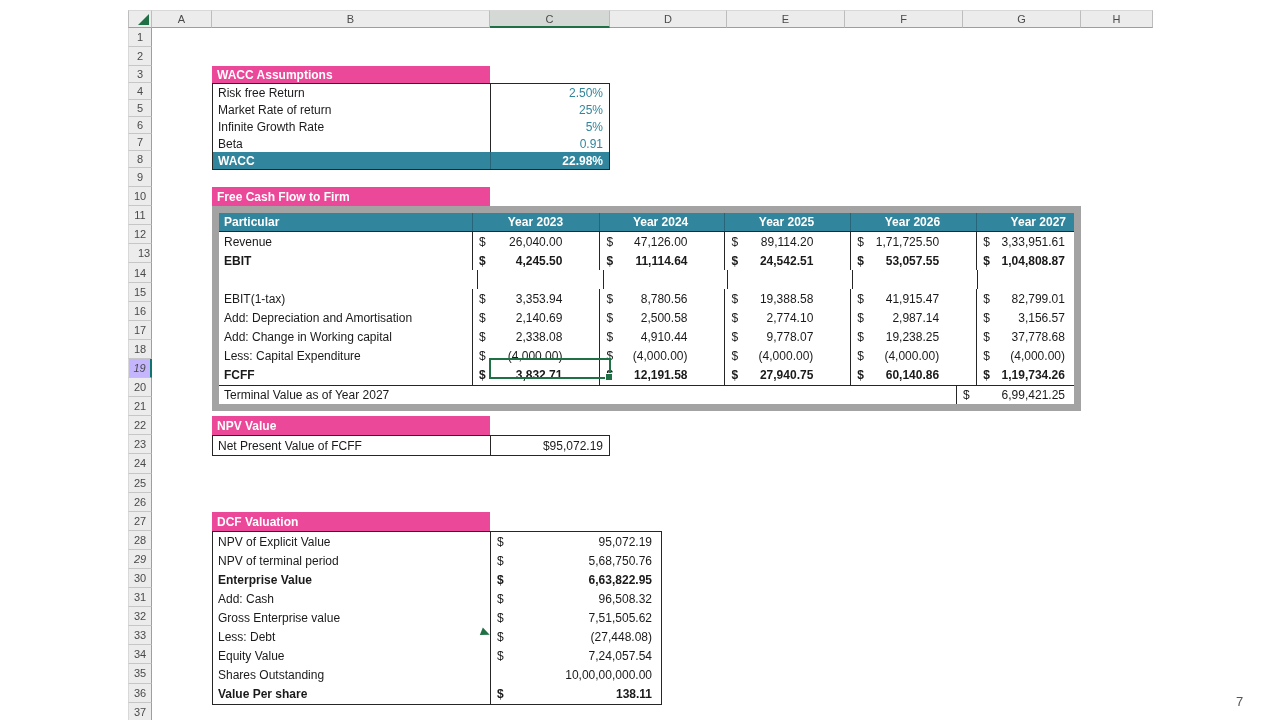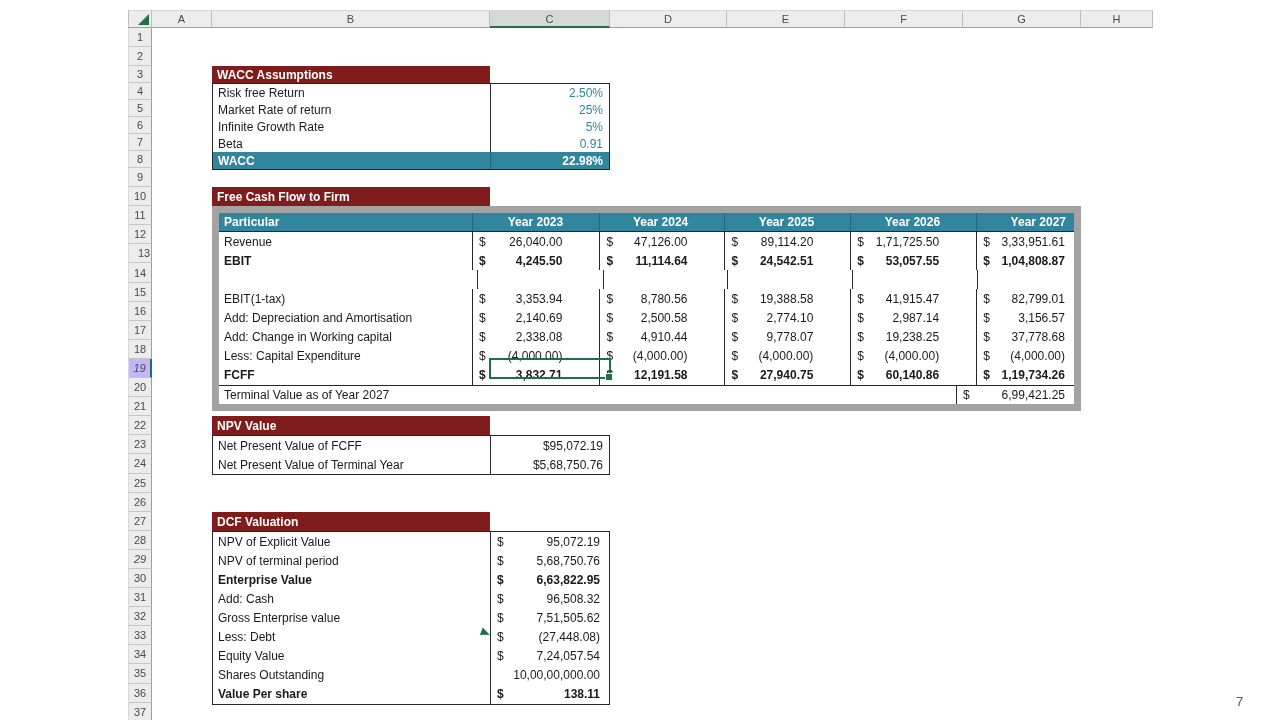--- a/index.html
+++ b/index.html
@@ -17,21 +17,21 @@
   .corner-tri { position:absolute; right:2px; bottom:2px; width:0; height:0;
                 border-left:11px solid transparent; border-bottom:11px solid #1F7145; }
 
   .row-headers { position:absolute; left:128px; top:28px; width:24px; z-index:2; }
   .rh { box-sizing:border-box; width:24px; background:#ECECEC; border-left:1px solid #D8D8D8;
         border-right:1px solid #9E9E9E; border-bottom:1px solid #C6C6C6;
         font-size:11px; color:#4a4a4a; display:flex; align-items:center; justify-content:center; }
   .rh.sel { background:#c4b5fd; border-right:2px solid #0f766e;font-style:italic; }
 
   
-  .teal { background:#7f1d1d; color:#ffffff; font-weight:bold; }
+  .teal { background:#ec4899; color:#ffffff; font-weight:bold; }
   .tbl { position:absolute; left:212px; }
   .title-bar { width:278px; box-sizing:border-box; padding:0 5px; display:flex; align-items:center; }
   .box { box-sizing:border-box; border:1px solid #262626; background:#fff; }
   .r { display:flex; box-sizing:border-box; }
   .lbl { width:278px; box-sizing:border-box; padding:0 5px; border-right:1px solid #262626;
          display:flex; align-items:center; white-space:nowrap; overflow:hidden; }
   .money { box-sizing:border-box; display:flex; justify-content:space-between; align-items:center;
            padding:0 9px 0 6px; position:relative; }
   .bold { font-weight:bold; }
 
@@ -62,21 +62,21 @@
   .fcff .terminal .cl { width:751px; }
   .fcff .terminal .money { width:118px; border-left:1px solid #262626; }
 
   
   .npv { top:416px; width:398px; }
   .npv .title-bar { height:19.1px; }
   .npv .r { height:19.1px; }
   .npv .val { flex:1; text-align:right; padding:0 6px; display:flex; align-items:center; justify-content:flex-end; }
 
   
-  .dcf { top:512px; width:398px; }
+  .dcf { top:512px; width:450px; }
   .dcf .title-bar { height:19.1px; }
   .dcf .r { height:19.1px; }
   .dcf .money { flex:1; }
 
   
   .sel-overlay { position:absolute; left:489px; top:358px; width:122px; height:21px;
                  border:2px solid #1F7145; box-sizing:border-box; z-index:6; background:transparent; }
   .fill-handle { position:absolute; right:-4px; bottom:-4px; width:6px; height:6px;
                  background:#1F7145; border:1px solid #ffffff; }
 
@@ -370,24 +370,20 @@
     </div>
   </div>
 
   <div class="tbl npv">
     <div class="teal title-bar">NPV Value</div>
     <div class="box">
       <div class="r">
         <div class="lbl">Net Present Value of FCFF</div>
         <div class="val">$95,072.19</div>
       </div>
-      <div class="r">
-        <div class="lbl">Net Present Value of Terminal Year</div>
-        <div class="val">$5,68,750.76</div>
-      </div>
     </div>
   </div>
 
   <div class="tbl dcf">
     <div class="teal title-bar">DCF Valuation</div>
     <div class="box">
       <div class="r">
         <div class="lbl">NPV of Explicit Value</div>
         <div class="money">
             <span>$</span>

